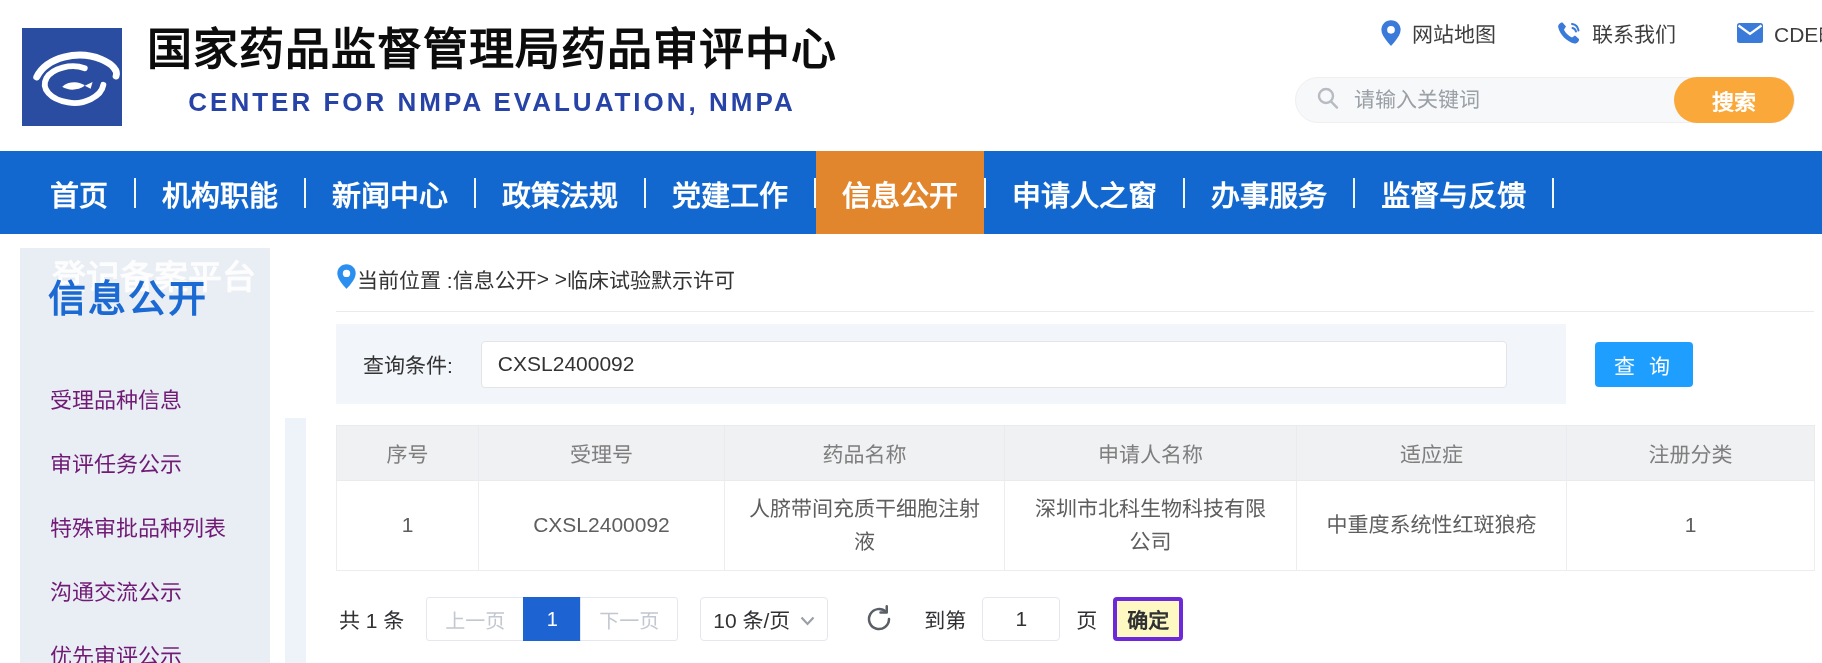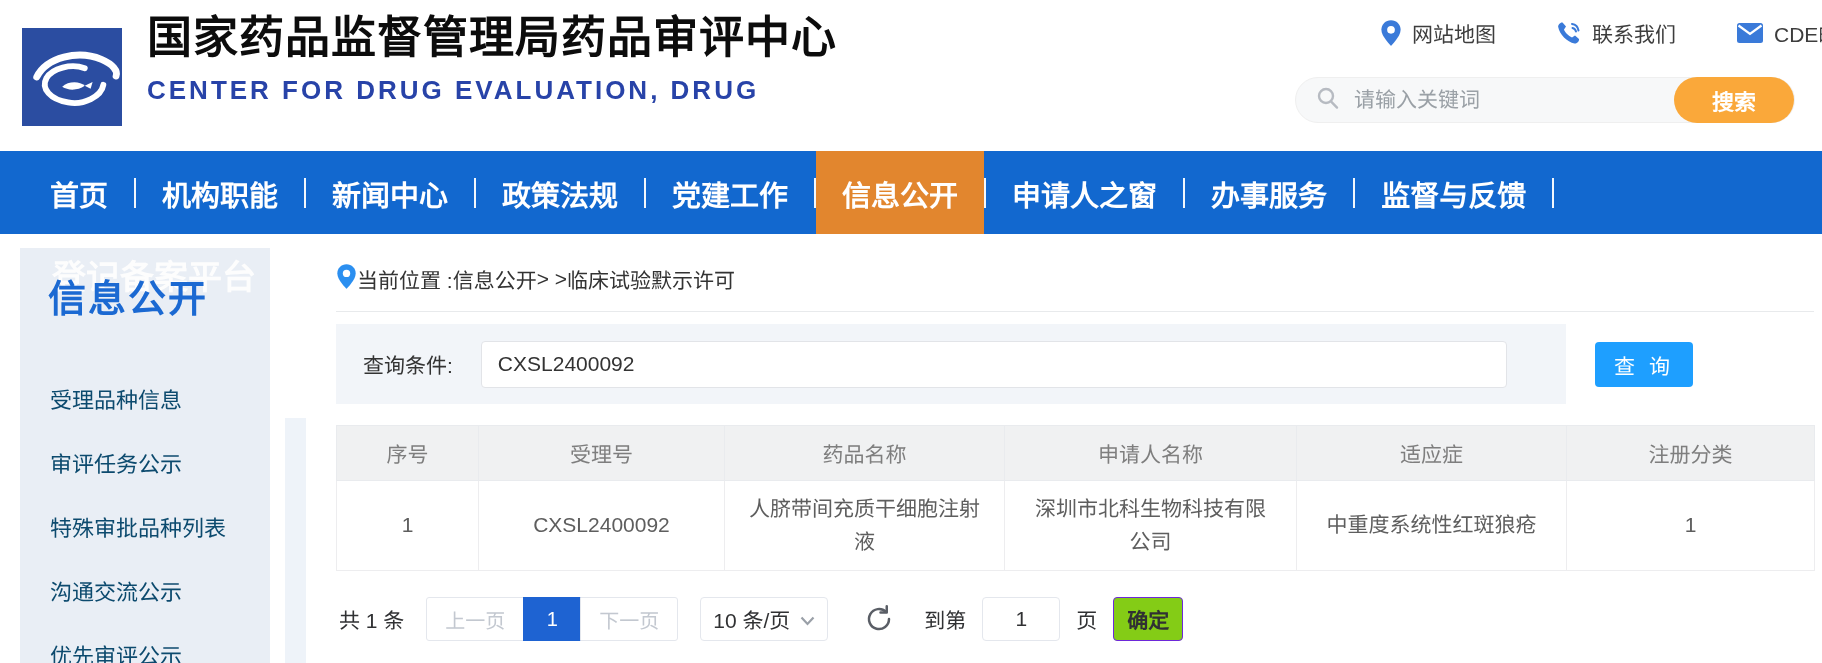--- a/index.html
+++ b/index.html
@@ -10,21 +10,21 @@
   }
   *{margin:0;padding:0;box-sizing:border-box;}
   html,body{width:1822px;height:663px;}
   body{
     position:relative;overflow:hidden;background:#fff;
     font-family:"Liberation Sans","DejaVu Sans",sans-serif;color:#333;
   }
   
   .header{position:absolute;left:0;top:0;width:1822px;height:151px;background:#fff;}
   .logo{position:absolute;left:22px;top:28px;width:100px;height:98px;background:var(--logo_blue);}
-  .titles{position:absolute;left:147px;top:1px;}
+  .titles{position:absolute;left:147px;top:13px;text-align:center;}
   .title-zh{font-size:45px;font-weight:bold;color:#0c0c0c;letter-spacing:1px;white-space:nowrap;}
   .title-en{margin-top:9px;font-size:26px;font-weight:bold;color:var(--title_en_blue);letter-spacing:3px;white-space:nowrap;}
   .quick-links{position:absolute;left:1380px;top:18px;display:flex;align-items:flex-end;gap:60px;}
   .quick-link{display:flex;align-items:center;gap:10px;font-size:21px;color:#3d3d3d;cursor:pointer;white-space:nowrap;}
   .quick-link svg{display:block;}
   .search{position:absolute;left:1295px;top:77px;width:500px;height:46px;background:#f7f8f9;
     border:1px solid #efefef;border-radius:23px;display:flex;align-items:center;}
   .search-ph{margin-left:14px;font-size:21px;color:#9aa0a6;border:none;outline:none;background:transparent;flex:1;min-width:0;
     font-family:inherit;}
   .search-ph::placeholder{color:#9aa0a6;}
@@ -38,21 +38,21 @@
     font-size:29px;font-weight:bold;cursor:pointer;white-space:nowrap;}
   .nav-item.active{background:var(--active_orange);}
   .nav-sep{width:2px;height:30px;background:rgba(255,255,255,.95);flex:none;}
   
   .sidebar{position:absolute;left:20px;top:248px;width:250px;height:415px;background:var(--sidebar_bg);
     overflow:hidden;padding-top:12px;}
   .side-backdrop{margin-left:32px;font-size:34px;font-weight:bold;color:#fdfdfd;white-space:nowrap;line-height:1;}
   .side-title{margin-left:28px;margin-top:-14px;font-size:38px;font-weight:bold;color:var(--sidebar_title_blue);
     letter-spacing:2px;line-height:1;position:relative;}
   .side-items{margin-top:48px;}
-  .side-item{height:64px;display:flex;align-items:center;padding-left:30px;font-size:22px;color:#0c4a6e;cursor:pointer;}
+  .side-item{height:64px;display:flex;align-items:center;padding-left:30px;font-size:22px;color:#701a75;cursor:pointer;}
   
   .main{position:absolute;left:336px;top:245px;width:1478px;}
   .content-strip{position:absolute;left:285px;top:418px;width:21px;height:245px;background:#eef3f9;}
   .breadcrumb{margin-top:18px;display:flex;align-items:center;gap:0;font-size:21px;color:#333;}
   .breadcrumb svg{flex:none;}
   .crumb-link{cursor:pointer;}
   .divider{margin-top:16px;border-top:1px solid #e8eaec;width:1478px;}
   .query-row{position:relative;margin-top:12px;height:80px;}
   .query-panel{width:1230px;height:80px;background:var(--panel_bg);display:flex;align-items:center;}
   .query-label{margin-left:27px;font-size:21px;color:#333;white-space:nowrap;}
@@ -78,40 +78,40 @@
   .pg-btn.last{border-radius:0 3px 3px 0;text-align:right;}
   .pg-btn.current{min-width:58px;background:var(--page_active_blue);border-color:var(--page_active_blue);
     color:#fff;cursor:default;}
   .pg-size{margin-left:22px;width:128px;height:44px;border:1px solid #e4e7ed;border-radius:4px;background:#fff;
     display:flex;align-items:center;justify-content:center;gap:10px;color:#303133;cursor:pointer;white-space:nowrap;}
   .pg-refresh{margin-left:36px;width:32px;height:32px;color:#5a5e66;cursor:pointer;display:flex;align-items:center;}
   .pg-goto{margin-left:28px;white-space:nowrap;font-family:Liberation Serif, serif;}
   .pg-input{margin-left:16px;width:78px;height:44px;border:1px solid #e4e7ed;border-radius:4px;text-align:center;
     font-size:21px;color:#303133;outline:none;font-family:inherit;}
   .pg-unit{margin-left:16px;white-space:nowrap;}
-  .pg-confirm{margin-left:16px;width:70px;height:44px;border:1px solid #6d28d9;border-radius:4px;background:#84cc16;
+  .pg-confirm{margin-left:16px;width:70px;height:44px;border:4px solid #6d28d9;border-radius:4px;background:#fef9c3;
     color:#303133;font-size:21px;font-weight:bold;cursor:pointer;font-family:inherit;}
 </style>
 </head>
 <body>
 
 <div class="header">
   <div class="logo">
     <span>
       <svg width="100" height="98" viewBox="0 0 100 100">
         <path d="M14 50 C24 30 56 22 80 32 C92 37 97 44 95 49" fill="none" stroke="#fff" stroke-width="7" stroke-linecap="round"></path>
         <path d="M82 58 C80 70 62 79 46 76 C28 73 18 62 24 51 C30 41 49 36 63 41" fill="none" stroke="#fff" stroke-width="6" stroke-linecap="round"></path>
         <path d="M40 60 c6 -6 18 -6 23 -1 c-7 5 -17 5 -23 1 z" fill="#fff"></path>
         <path d="M63 59 l8 -4 l-2 7 z" fill="#fff"></path>
       </svg>
     </span>
   </div>
   <div class="titles">
     <div class="title-zh">国家药品监督管理局药品审评中心</div>
-    <div class="title-en">CENTER FOR DRUG EVALUATION, DRUG</div>
+    <div class="title-en">CENTER FOR NMPA EVALUATION, NMPA</div>
   </div>
 
   <div class="quick-links">
     <div class="quick-link">
       <span>
         <svg width="22" height="28" viewBox="0 0 24 30">
           <path d="M12 1 C6 1 1.5 5.5 1.5 11.5 C1.5 19 12 29 12 29 C12 29 22.5 19 22.5 11.5 C22.5 5.5 18 1 12 1 Z" fill="var(--link_icon_blue)"></path>
           <circle cx="12" cy="11.5" r="4.2" fill="#fff"></circle>
         </svg>
       </span>

